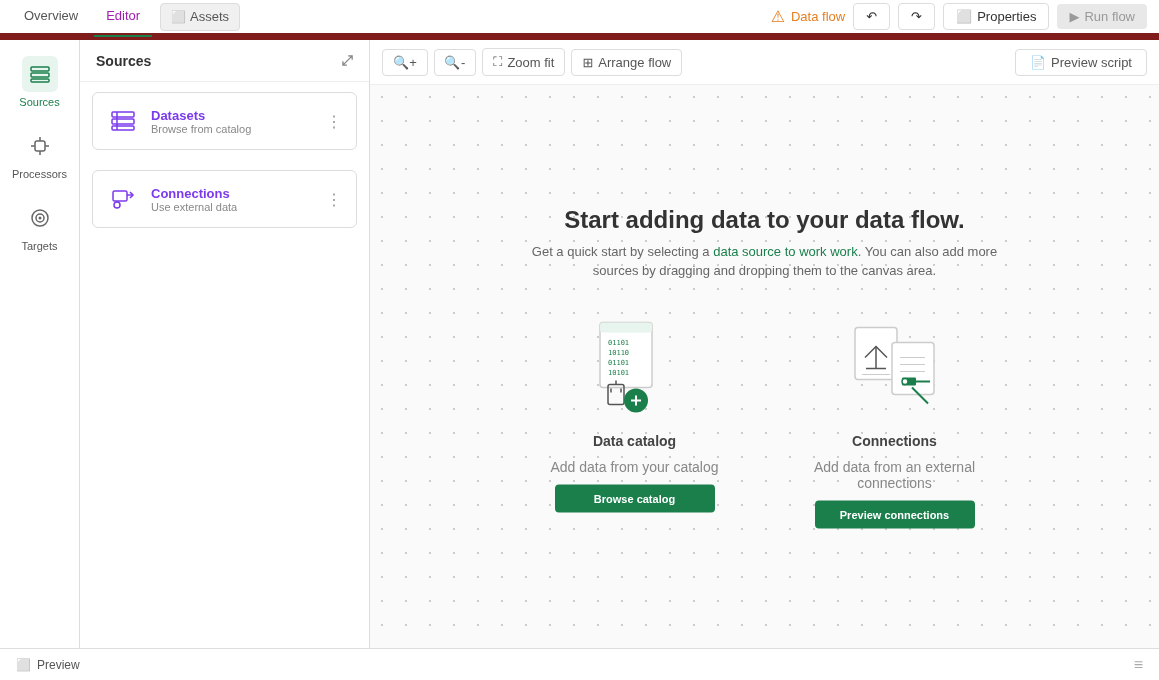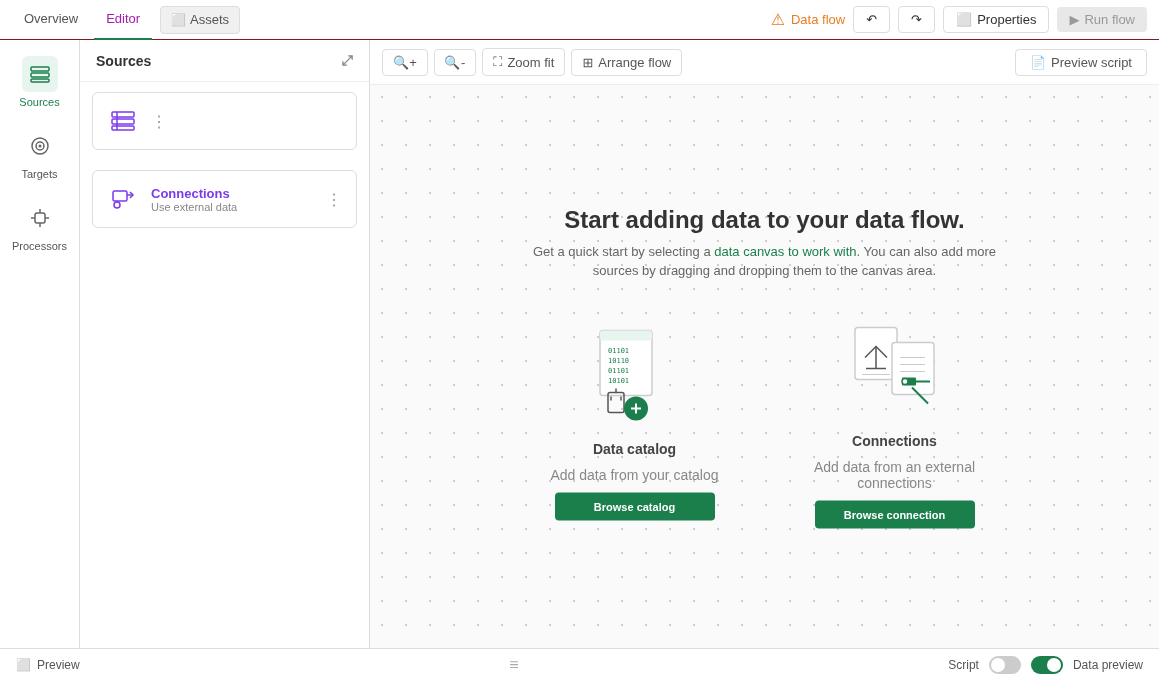--- a/index.html
+++ b/index.html
@@ -1,19 +1,19 @@
 <!DOCTYPE html>
 <html><head>
   <meta charset="utf-8">
   <style>
     * { box-sizing: border-box; margin: 0; padding: 0; }
     body { font-family: -apple-system, BlinkMacSystemFont, 'Segoe UI', sans-serif; font-size: 13px; background: #f5f5f5; color: #333; width: 1159px; height: 680px; overflow: hidden; }
 
     
-    .top-nav { display: flex; align-items: center; height: 40px; background: #fff; border-bottom: 1px solid #7f1d1d; padding: 0 12px; gap: 4px; }
+    .top-nav { display: flex; align-items: center; height: 40px; background: #fff; border-bottom: 7px solid #7f1d1d; padding: 0 12px; gap: 4px; }
     .top-nav-tab { padding: 6px 12px; cursor: pointer; color: #555; border-bottom: 2px solid transparent; font-size: 13px; height: 40px; display: flex; align-items: center; }
     .top-nav-tab.active { border-bottom: 2px solid #1a7f4b; color: #a21caf; font-weight: 500; }
     .top-nav-tab.assets { background: #f0f0f0; border: 1px solid #ddd; border-radius: 4px; margin-left: 4px; display: flex; align-items: center; gap: 4px; height: 28px; padding: 0 10px; }
 
     .nav-right { margin-left: auto; display: flex; align-items: center; gap: 8px; }
     .empty-flow-badge { display: flex; align-items: center; gap: 6px; color: #e67e22; font-size: 13px; font-weight: 500; }
     .warn-icon { color: #e67e22; font-size: 16px; }
     .nav-btn { display: flex; align-items: center; gap: 5px; padding: 5px 12px; border: 1px solid #ddd; border-radius: 4px; background: #fff; cursor: pointer; font-size: 13px; color: #333; }
     .run-btn { background: #e8e8e8; color: #999; border-radius: 4px; padding: 5px 12px; border: none; cursor: not-allowed; display: flex; align-items: center; gap: 5px; font-size: 13px; }
 
@@ -49,21 +49,21 @@
     .preview-script-btn { margin-left: auto; display: flex; align-items: center; gap: 5px; padding: 5px 14px; border: 1px solid #ddd; border-radius: 4px; background: #fff; cursor: pointer; font-size: 13px; color: #555; }
 
     .canvas-content { flex: 1; position: relative; overflow: hidden; }
     .canvas-dots { position: absolute; inset: 0; background-image: radial-gradient(circle, #ccc 1px, transparent 1px); background-size: 24px 24px; }
 
     .center-card { position: absolute; top: 50%; left: 50%; transform: translate(-50%, -50%); text-align: center; width: 620px; }
     .center-card h2 { font-size: 24px; font-weight: 700; color: #333; margin-bottom: 8px; }
     .center-card p { font-size: 13px; color: #666; line-height: 1.5; margin-bottom: 32px; }
     .center-card p a { color: #1a7f4b; text-decoration: none; }
 
-    .options-row { display: flex; justify-content: center; gap: 60px; align-items: center; }
+    .options-row { display: flex; justify-content: center; gap: 60px; }
     .option-box { display: flex; flex-direction: column; align-items: center; gap: 10px; width: 200px; }
     .option-label { font-size: 14px; font-weight: 600; color: #444; }
     .option-sub { font-size: 14px; color: #888; }
     .option-btn { background: #1a7f4b; color: #fff; border: none; border-radius: 4px; padding: 8px 20px; font-size: 11px; font-weight: 600; cursor: pointer; width: 160px; }
 
     
     .bottom-bar { height: 32px; background: #fff; border-top: 1px solid #ddd; display: flex; align-items: center; justify-content: space-between; padding: 0 16px; }
     .bottom-left { display: flex; align-items: center; gap: 6px; font-size: 12px; color: #555; cursor: pointer; }
     .bottom-center { color: #aaa; font-size: 16px; cursor: pointer; }
     .bottom-right { display: flex; align-items: center; gap: 10px; font-size: 12px; color: #555; }
@@ -116,55 +116,59 @@
           <rect x="2" y="4" width="18" height="4" rx="1" stroke="#1a7f4b" stroke-width="1.5" fill="none"></rect>
           <rect x="2" y="10" width="18" height="4" rx="1" stroke="#1a7f4b" stroke-width="1.5" fill="none"></rect>
           <rect x="2" y="16" width="18" height="3" rx="1" stroke="#1a7f4b" stroke-width="1.5" fill="none"></rect>
         </svg>
       </div>
       <span>Sources</span>
     </div>
     <div class="sidebar-item">
       <div class="icon-box">
         <svg width="22" height="22" viewBox="0 0 22 22" fill="none">
-          <circle cx="11" cy="11" r="8" stroke="#666" stroke-width="1.5" fill="none"></circle>
-          <circle cx="11" cy="11" r="4" stroke="#666" stroke-width="1.5" fill="none"></circle>
-          <circle cx="11" cy="11" r="1.5" fill="#666"></circle>
-        </svg>
-      </div>
-      <span>Targets</span>
-    </div>
-    <div class="sidebar-item">
-      <div class="icon-box">
-        <svg width="22" height="22" viewBox="0 0 22 22" fill="none">
           <rect x="6" y="6" width="10" height="10" rx="2" stroke="#666" stroke-width="1.5" fill="none"></rect>
           <line x1="11" y1="2" x2="11" y2="6" stroke="#666" stroke-width="1.5"></line>
           <line x1="11" y1="16" x2="11" y2="20" stroke="#666" stroke-width="1.5"></line>
           <line x1="2" y1="11" x2="6" y2="11" stroke="#666" stroke-width="1.5"></line>
           <line x1="16" y1="11" x2="20" y2="11" stroke="#666" stroke-width="1.5"></line>
         </svg>
       </div>
       <span>Processors</span>
+    </div>
+    <div class="sidebar-item">
+      <div class="icon-box">
+        <svg width="22" height="22" viewBox="0 0 22 22" fill="none">
+          <circle cx="11" cy="11" r="8" stroke="#666" stroke-width="1.5" fill="none"></circle>
+          <circle cx="11" cy="11" r="4" stroke="#666" stroke-width="1.5" fill="none"></circle>
+          <circle cx="11" cy="11" r="1.5" fill="#666"></circle>
+        </svg>
+      </div>
+      <span>Targets</span>
     </div>
   </div>
 
   <div class="sources-panel">
     <div class="sources-header">
       <span>Sources</span>
       <span class="expand-icon">⤢</span>
     </div>
 
     <div class="source-card">
       <div class="source-card-icon">
         <svg width="28" height="28" viewBox="0 0 28 28" fill="none">
           <rect x="3" y="5" width="22" height="5" rx="1" stroke="#7c3aed" stroke-width="1.5" fill="none"></rect>
           <rect x="3" y="12" width="22" height="5" rx="1" stroke="#7c3aed" stroke-width="1.5" fill="none"></rect>
           <rect x="3" y="19" width="22" height="4" rx="1" stroke="#7c3aed" stroke-width="1.5" fill="none"></rect>
           <line x1="8" y1="5" x2="8" y2="23" stroke="#7c3aed" stroke-width="1.5"></line>
         </svg>
+      </div>
+      <div class="source-card-text">
+        <div class="source-card-title">Datasets</div>
+        <div class="source-card-sub">Browse from catalog</div>
       </div>
       <span class="source-card-menu">⋮</span>
     </div>
 
     <div class="source-card connections-card">
       <div class="source-card-icon">
         <svg width="28" height="28" viewBox="0 0 28 28" fill="none">
           <rect x="4" y="6" width="14" height="10" rx="1.5" stroke="#7c3aed" stroke-width="1.5" fill="none"></rect>
           <path d="M18 10 L24 10" stroke="#7c3aed" stroke-width="1.5"></path>
           <path d="M21 7 L24 10 L21 13" stroke="#7c3aed" stroke-width="1.5" fill="none"></path>
@@ -201,21 +205,21 @@
         <span>📄</span>
         <span>Preview script</span>
       </button>
     </div>
 
     <div class="canvas-content">
       <div class="canvas-dots"></div>
       <div class="center-card">
         <h2>Start adding data to your data flow.</h2>
         <p>
-          Get a quick start by selecting a <a href="#">data canvas to work with</a>. You can also add more<br>sources by dragging and dropping them to the canvas area.
+          Get a quick start by selecting a <a href="#">data source to work work</a>. You can also add more<br>sources by dragging and dropping them to the canvas area.
         </p>
 
         <div class="options-row">
 
           <div class="option-box">
             <svg width="110" height="110" viewBox="0 0 110 110" fill="none">
 
               <rect x="20" y="10" width="52" height="65" rx="3" fill="white" stroke="#ccc" stroke-width="1.5"></rect>
               <rect x="20" y="10" width="52" height="10" rx="3" fill="#e8f5ee"></rect>
               <text x="28" y="32" font-size="7" fill="#1a7f4b" font-family="monospace">01101</text>
@@ -255,40 +259,28 @@
               <line x1="60" y1="59" x2="85" y2="59" stroke="#ccc" stroke-width="1"></line>
 
               <line x1="72" y1="75" x2="88" y2="91" stroke="#1a7f4b" stroke-width="2"></line>
               <rect x="62" y="65" width="14" height="8" rx="1" fill="#1a7f4b"></rect>
               <line x1="76" y1="69" x2="90" y2="69" stroke="#1a7f4b" stroke-width="2"></line>
               <circle cx="65" cy="69" r="3" fill="white" stroke="#1a7f4b" stroke-width="1.5"></circle>
             </svg>
             <div class="option-label">Connections</div>
             <div class="option-sub">Add data from an external connections</div>
             <button class="option-btn">
-              <span>Browse connection</span>
+              <span>Preview connections</span>
             </button>
           </div>
         </div>
       </div>
     </div>
   </div>
 </div>
 
 <div class="bottom-bar">
   <div class="bottom-left">
     <span>⬜</span>
     <span>Preview</span>
   </div>
   <div class="bottom-center">≡</div>
-  <div class="bottom-right">
-    <span>Script</span>
-    <label class="toggle">
-      <input type="checkbox" style="">
-      <span class="slider"></span>
-    </label>
-    <label class="toggle">
-      <input type="checkbox" checked="" style="">
-      <span class="slider"></span>
-    </label>
-    <span>Data preview</span>
-  </div>
 </div>
 
 </body></html>

